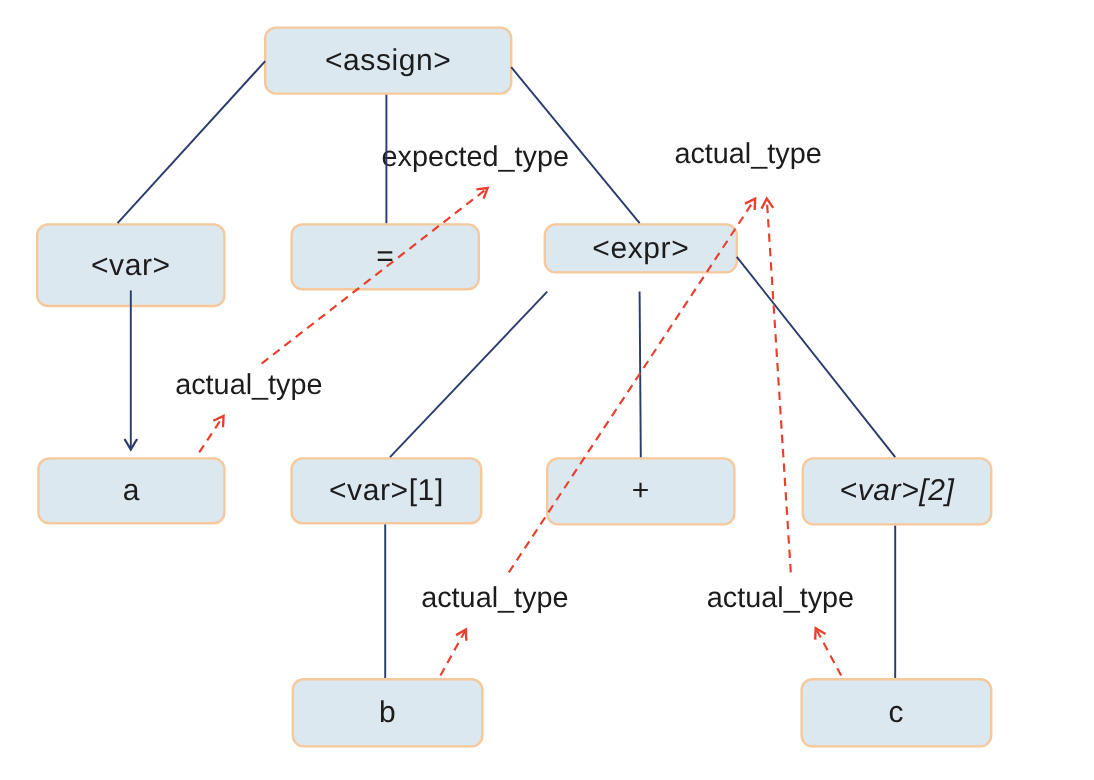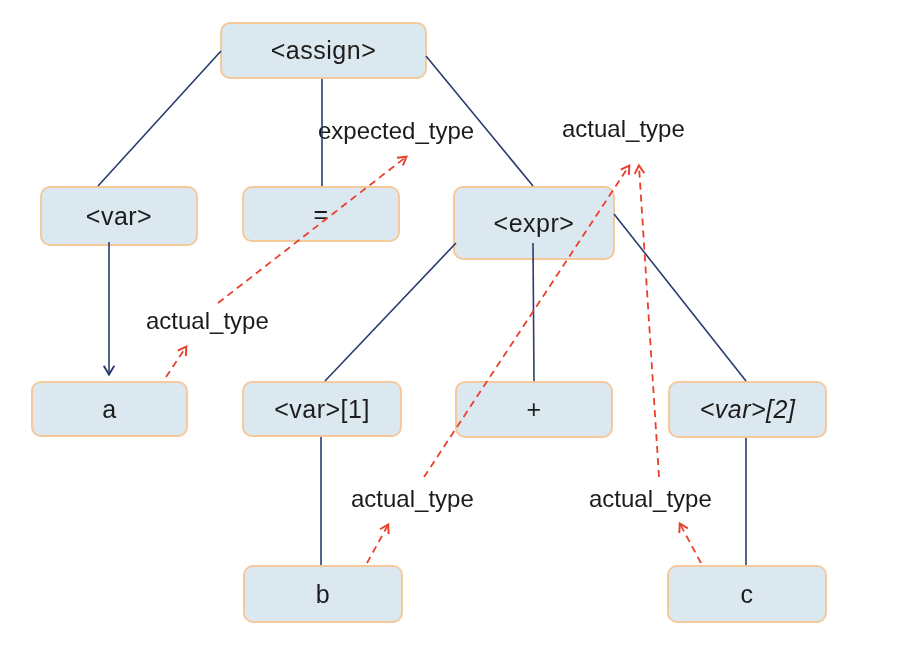--- a/index.html
+++ b/index.html
@@ -27,23 +27,23 @@
     white-space: nowrap;
   }
   .flabel {
     position: absolute;
     font-size: 24px;
     color: #1c1c1c;
     white-space: nowrap;
   }
   
   #n-assign { left: 220px; top: 22px;  width: 207px; height: 57px; }
-  #n-var    { left: 40px;  top: 186px; width: 158px; height: 60px; }
+  #n-var    { left: 30px;  top: 186px; width: 158px; height: 70px; }
   #n-eq     { left: 242px; top: 186px; width: 158px; height: 56px; }
-  #n-expr   { left: 453px; top: 186px; width: 162px; height: 74px; }
+  #n-expr   { left: 453px; top: 186px; width: 162px; height: 42px; }
   #n-a      { left: 31px;  top: 381px; width: 157px; height: 56px; }
   #n-var1   { left: 242px; top: 381px; width: 160px; height: 56px; text-align: center; }
   #n-plus   { left: 455px; top: 381px; width: 158px; height: 57px; }
   #n-var2   { left: 668px; top: 381px; width: 159px; height: 57px; font-style: italic; }
   #n-b      { left: 243px; top: 565px; width: 160px; height: 58px; }
   #n-c      { left: 667px; top: 565px; width: 160px; height: 58px; }
   
   #l-expected      { left: 318px; top: 117px; }
   #l-actual-top    { left: 562px; top: 115px; }
   #l-actual-a      { left: 146px; top: 307px; }

